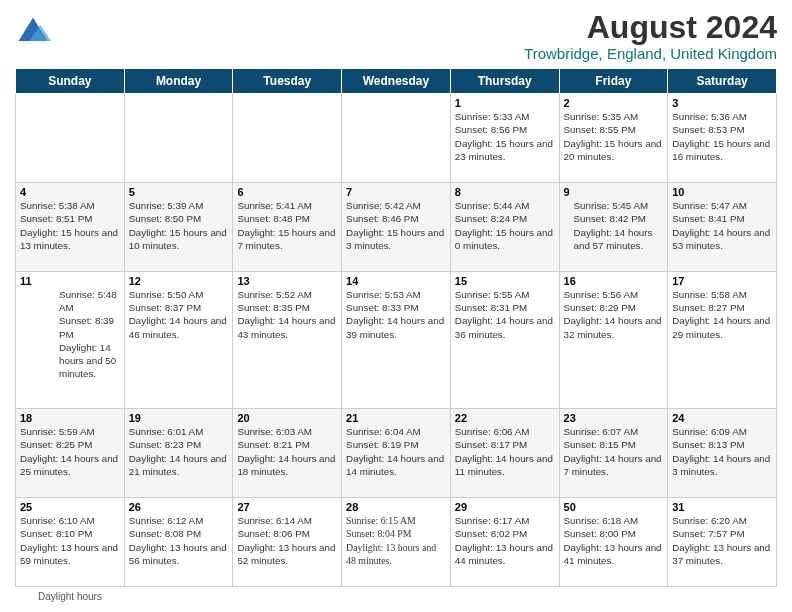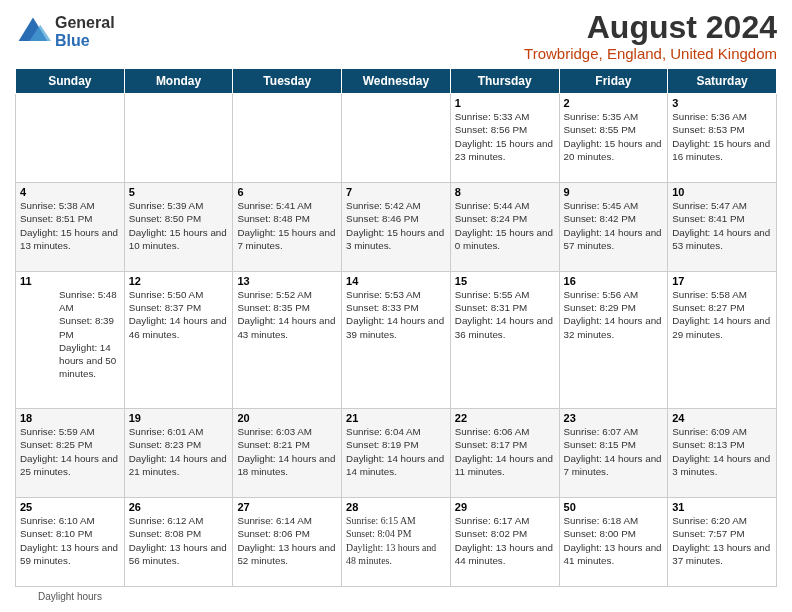--- a/index.html
+++ b/index.html
@@ -52,21 +52,21 @@
       text-align: right;
     }
     .main-title {
       font-size: 32px;
       font-weight: bold;
       color: #333;
       line-height: 1.1;
     }
     .subtitle {
       font-size: 15px;
-      color: #c2410c;
+      color: #0f766e;
     }
     .calendar {
       width: 100%;
       border-collapse: collapse;
       flex: 1;
       font-size: 10.5px;
     }
     .calendar thead tr th {
       background-color: #0c4a6e;
       color: #fff;
@@ -110,24 +110,20 @@
 </head>
 <body>
 
 <div class="page">
   <div class="header">
     <div class="logo">
       <svg class="logo-icon" viewBox="0 0 40 40">
         <polygon points="20,4 36,30 4,30" fill="#2a6db5"></polygon>
         <polygon points="28,12 40,30 16,30" fill="#4a9fd5" opacity="0.7"></polygon>
       </svg>
-      <div class="logo-text">
-        <span class="logo-general">General</span>
-        <span class="logo-blue">Blue</span>
-      </div>
     </div>
     <div class="title-block">
       <div class="main-title">August 2024</div>
       <div class="subtitle">Trowbridge, England, United Kingdom</div>
     </div>
   </div>
 
   <table class="calendar">
     <thead>
       <tr>
@@ -191,21 +187,21 @@
 Daylight: 15 hours and 3 minutes.</div>
           </td>
           <td>
             <span class="day-num">8</span>
             <div class="day-info" style="white-space: pre-line;">Sunrise: 5:44 AM
 Sunset: 8:24 PM
 Daylight: 15 hours and 0 minutes.</div>
           </td>
           <td>
             <span class="day-num">9</span>
-            <div class="day-info" style="white-space: pre-line;">Sunrise: 5:45 AM
+            <div class="day-info" style="white-space: pre-line; margin-left: 10px;">Sunrise: 5:45 AM
 Sunset: 8:42 PM
 Daylight: 14 hours and 57 minutes.</div>
           </td>
           <td>
             <span class="day-num">10</span>
             <div class="day-info" style="white-space: pre-line;">Sunrise: 5:47 AM
 Sunset: 8:41 PM
 Daylight: 14 hours and 53 minutes.</div>
           </td>
         </tr>

